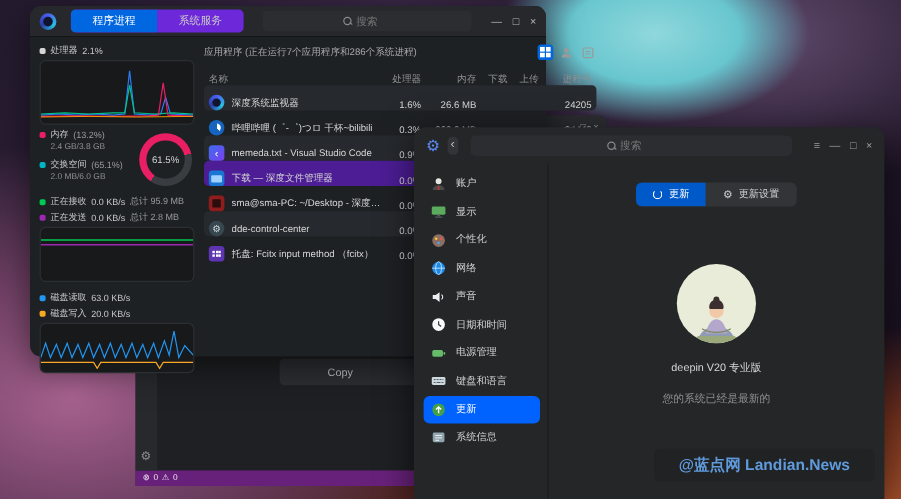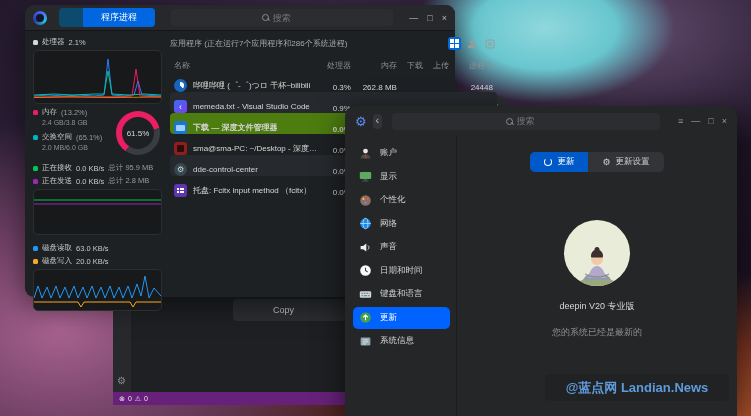--- a/index.html
+++ b/index.html
@@ -32,21 +32,21 @@
     padding-left:6px; color:#efe3f3; font-size:7px; }
   .st-ic { display:inline-block; font-size:7px; line-height:7px; }
 
   
   .sysmon { left:25px; top:5px; width:430px; height:292px; background:#1e2124; }
   .sm-titlebar { height:26px; background:#26282b; border-radius:9px 9px 0 0; display:flex;
     align-items:center; padding:0 8px; gap:4px; border-bottom:1px solid #141517; }
   .sm-logo { width:14px; height:14px; border-radius:50%;
     background:conic-gradient(#4a5df0,#29c2e0,#2b3ea8,#4a5df0); position:relative; flex:0 0 auto; }
   .sm-logo::after { content:""; position:absolute; inset:3px; border-radius:50%; background:#10142e; }
-  .sm-tabs { display:flex; margin-left:8px; background:#0c4a6e; border-radius:4px; overflow:hidden;padding-left:24px; }
+  .sm-tabs { display:flex; margin-left:8px; background:#6d28d9; border-radius:4px; overflow:hidden; }
   .sm-tab { font-size:9px; color:#c9c9c9; padding:3px 18px; }
   .sm-tab.active { background:#0067e0; color:#fff; }
   .searchpill { flex:1; margin:0 12px; height:17px; background:#2b2d30; border-radius:4px;
     display:flex; align-items:center; justify-content:center; gap:4px; }
   .searchpill input { background:transparent; border:none; outline:none; color:#9a9a9a;
     font-size:9px; width:30px; font-family:inherit; }
   .mag { width:7px; height:7px; position:relative; flex:0 0 auto; }
   .mag::before { content:""; position:absolute; left:0; top:0; width:5px; height:5px;
     border:1px solid #8a8a8a; border-radius:50%; }
   .mag::after { content:""; position:absolute; left:5px; top:5px; width:3px; height:1px;
@@ -72,21 +72,21 @@
 
   .sm-main { flex:1; padding:6px 10px 0 2px; display:flex; flex-direction:column; }
   .summaryrow { display:flex; align-items:center; font-size:8px; color:#a8a8a8; }
   .viewicons { margin-left:auto; display:flex; gap:5px; align-items:center; }
   .vic { width:13px; height:13px; border-radius:3px; display:flex; align-items:center; justify-content:center; }
   .vic.active { background:#0067e0; }
   .proc-table { margin-top:5px; flex:1; font-size:8px; }
   .trow { display:flex; align-items:flex-end; height:21px; border-radius:4px; padding:0 4px; color:#d6d6d6; }
   .trow.head { height:16px; color:#8f8f8f; }
   .trow.alt { background:#26292d; }
-  .trow.sel { background:#4d7c0f;font-weight:bold; }
+  .trow.sel { background:#4c1d95; }
   .c-name { flex:1; display:flex; align-items:center; gap:6px; min-width:0; }
   .c-name .nm { white-space:nowrap; overflow:hidden; text-overflow:ellipsis; }
   .c-cpu { width:34px; text-align:right; flex:0 0 auto; }
   .c-mem { width:46px; text-align:right; flex:0 0 auto; }
   .c-dl { width:26px; text-align:right; flex:0 0 auto; }
   .c-ul { width:26px; text-align:right; flex:0 0 auto; }
   .c-pid { width:44px; text-align:right; flex:0 0 auto; }
   .picon { width:13px; height:13px; border-radius:3px; flex:0 0 auto; position:relative; }
   .pi-monitor { border-radius:50%; background:conic-gradient(#4a5df0,#29c2e0,#2b3ea8,#4a5df0); }
   .pi-monitor::after { content:""; position:absolute; inset:3px; border-radius:50%; background:#10142e; }
@@ -169,20 +169,21 @@
     <span class="st-ic">⚠</span>
     <span>0</span>
   </div>
 </div>
 
 <div class="win sysmon">
   <div class="sm-titlebar">
     <span class="sm-logo"></span>
     <div class="sm-tabs">
       <span class="sm-tab active">程序进程</span>
+      <span class="sm-tab">系统服务</span>
     </div>
     <div class="searchpill">
       <span class="mag"></span>
       <input placeholder="搜索" style="">
     </div>
     <div class="winctl">
       <span>—</span>
       <span>□</span>
       <span>×</span>
     </div>
@@ -286,20 +287,31 @@
       </div>
       <div class="proc-table">
         <div class="trow head">
           <span class="c-name">名称</span>
           <span class="c-cpu">处理器</span>
           <span class="c-mem">内存</span>
           <span class="c-dl">下载</span>
           <span class="c-ul">上传</span>
           <span class="c-pid">进程号</span>
         </div>
+        <div class="trow alt">
+          <span class="c-name">
+              <span class="picon pi-monitor"></span>
+              <span class="nm">深度系统监视器</span>
+            </span>
+          <span class="c-cpu">1.6%</span>
+          <span class="c-mem">26.6 MB</span>
+          <span class="c-dl"></span>
+          <span class="c-ul"></span>
+          <span class="c-pid">24205</span>
+        </div>
         <div class="trow">
           <span class="c-name">
               <span class="picon pi-bilibili"></span>
               <span class="nm">哔哩哔哩 (゜-゜)つロ 干杯~bilibili</span>
             </span>
           <span class="c-cpu">0.3%</span>
           <span class="c-mem">262.8 MB</span>
           <span class="c-dl"></span>
           <span class="c-ul"></span>
           <span class="c-pid">24448</span>
@@ -420,20 +432,27 @@
             <path d="M11 5.5c1.6 1.5 1.6 3.5 0 5" stroke="#eceff1" fill="none" stroke-width="1.1"></path>
           </svg>
         <span>声音</span>
       </div>
       <div class="cc-item">
         <svg viewBox="0 0 16 16">
             <circle cx="8" cy="8" r="6.5" fill="#fafafa"></circle>
             <path d="M8 4.5V8l2.6 1.8" stroke="#37474f" stroke-width="1.3" fill="none"></path>
           </svg>
         <span>日期和时间</span>
+      </div>
+      <div class="cc-item">
+        <svg viewBox="0 0 16 16">
+            <rect x="1.5" y="4.5" width="11" height="7" rx="1.8" fill="#66bb6a"></rect>
+            <rect x="13" y="6.5" width="1.8" height="3" rx=".8" fill="#66bb6a"></rect>
+          </svg>
+        <span>电源管理</span>
       </div>
       <div class="cc-item">
         <svg viewBox="0 0 16 16">
             <rect x="1" y="4" width="14" height="8" rx="1.5" fill="#cfd8dc"></rect>
             <path d="M3 6.5h2M6 6.5h2M9 6.5h2M12 6.5h1M3 9.5h2M6 9.5h4M11 9.5h2" stroke="#455a64" stroke-width="1"></path>
           </svg>
         <span>键盘和语言</span>
       </div>
       <div class="cc-item active">
         <svg viewBox="0 0 16 16">

